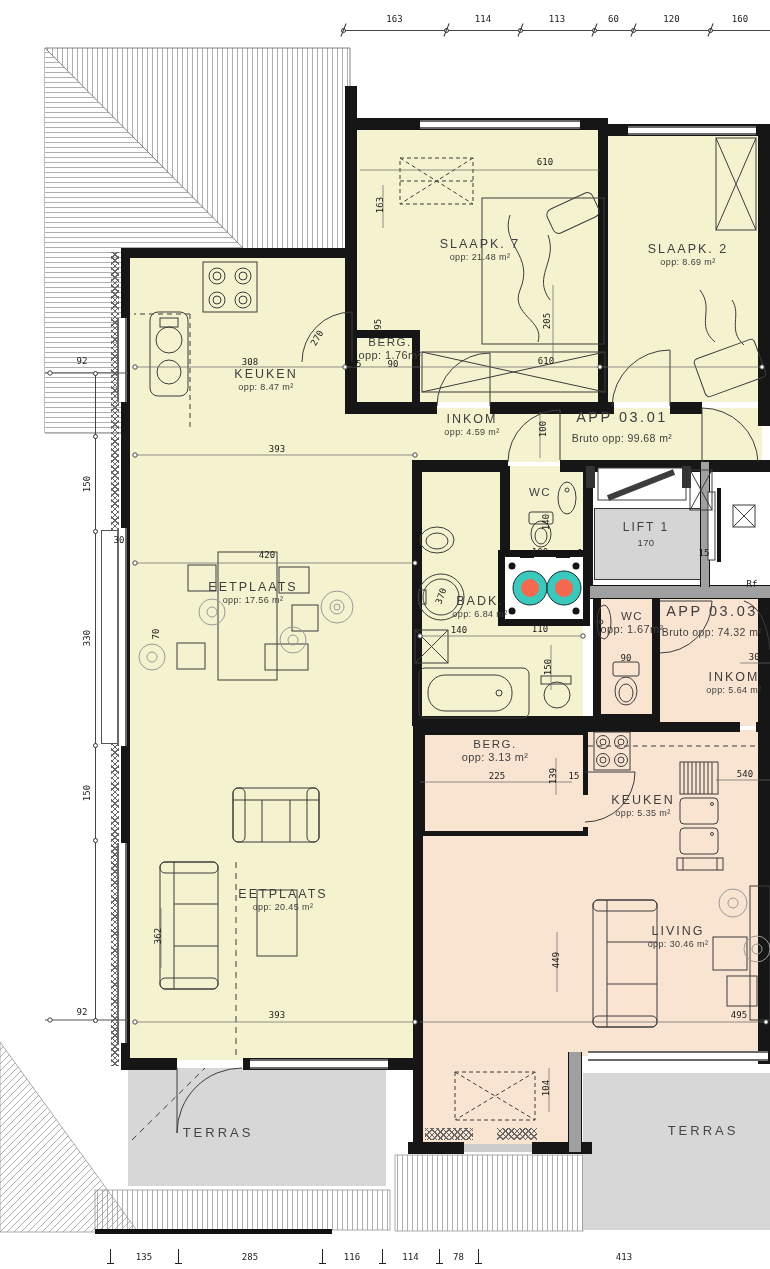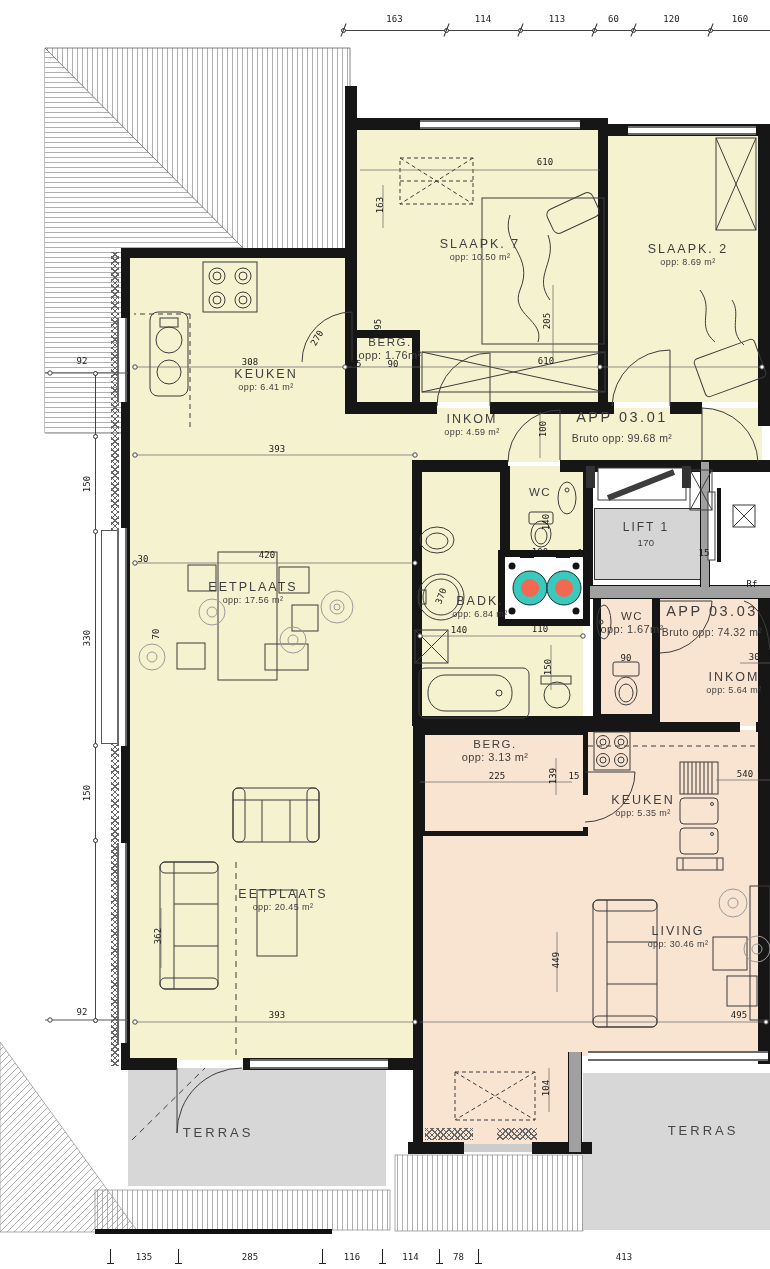--- a/index.html
+++ b/index.html
@@ -360,33 +360,33 @@
       <circle cx="512" cy="611" r="3.5" fill="#141414"></circle>
         <circle cx="576" cy="611" r="3.5" fill="#141414"></circle>
       <rect x="520" y="550" width="14" height="8" fill="#141414"></rect>
         <rect x="556" y="550" width="14" height="8" fill="#141414"></rect>
     </g>
   </svg>
 
   <div id="labels">
       <div class="room-label" style="left: 480px; top: 249px;">
         <div class="rl-name">SLAAPK. 7</div>
-        <div class="rl-area">opp: 10.50 m²</div>
+        <div class="rl-area">opp: 21.48 m²</div>
       </div>
       <div class="room-label" style="left: 688px; top: 254px;">
         <div class="rl-name">SLAAPK. 2</div>
         <div class="rl-area">opp: 8.69 m²</div>
       </div>
       <div class="room-label small" style="left: 390px; top: 348px;">
         <div class="rl-name">BERG.</div>
         <div class="rl-area">opp: 1.76m²</div>
       </div>
       <div class="room-label" style="left: 266px; top: 379px;">
         <div class="rl-name">KEUKEN</div>
-        <div class="rl-area">opp: 6.41 m²</div>
+        <div class="rl-area">opp: 8.47 m²</div>
       </div>
       <div class="room-label" style="left: 472px; top: 424px;">
         <div class="rl-name">INKOM</div>
         <div class="rl-area">opp: 4.59 m²</div>
       </div>
       <div class="room-label app" style="left: 622px; top: 426px;">
         <div class="rl-name">APP 03.01</div>
         <div class="rl-area">Bruto opp: 99.68 m²</div>
       </div>
       <div class="room-label small" style="left: 540px; top: 492px;">
@@ -449,21 +449,21 @@
       <div class="dim" style="left: 250px; top: 362px;">308</div>
       <div class="dim" style="left: 547px; top: 321px; transform: translate(-50%, -50%) rotate(-90deg);">205</div>
       <div class="dim" style="left: 546px; top: 361px;">610</div>
       <div class="dim" style="left: 277px; top: 449px;">393</div>
       <div class="dim" style="left: 543px; top: 429px; transform: translate(-50%, -50%) rotate(-90deg);">100</div>
       <div class="dim" style="left: 546px; top: 522px; transform: translate(-50%, -50%) rotate(-90deg);">140</div>
       <div class="dim" style="left: 540px; top: 552px;">100</div>
       <div class="dim" style="left: 583px; top: 553px;">15</div>
       <div class="dim" style="left: 704px; top: 553px;">15</div>
       <div class="dim" style="left: 267px; top: 555px;">420</div>
-      <div class="dim" style="left: 119px; top: 559px; margin-left: 24px;">30</div>
+      <div class="dim" style="left: 119px; top: 540px;">30</div>
       <div class="dim" style="left: 156px; top: 634px; transform: translate(-50%, -50%) rotate(-90deg);">70</div>
       <div class="dim" style="left: 441px; top: 596px; transform: translate(-50%, -50%) rotate(-70deg);">370</div>
       <div class="dim" style="left: 459px; top: 630px;">140</div>
       <div class="dim" style="left: 540px; top: 629px;">110</div>
       <div class="dim" style="left: 548px; top: 667px; transform: translate(-50%, -50%) rotate(-90deg);">150</div>
       <div class="dim" style="left: 626px; top: 658px;">90</div>
       <div class="dim" style="left: 757px; top: 657px;">305</div>
       <div class="dim" style="left: 752px; top: 584px;">Rf</div>
       <div class="dim" style="left: 497px; top: 776px;">225</div>
       <div class="dim" style="left: 553px; top: 776px; transform: translate(-50%, -50%) rotate(-90deg);">139</div>

